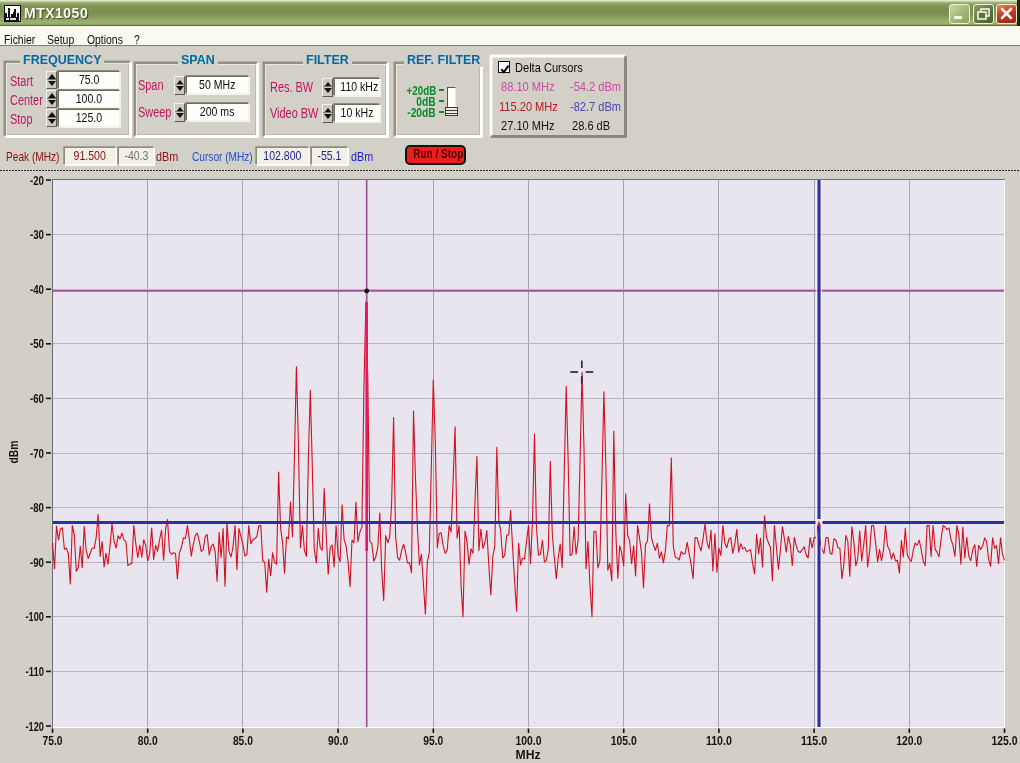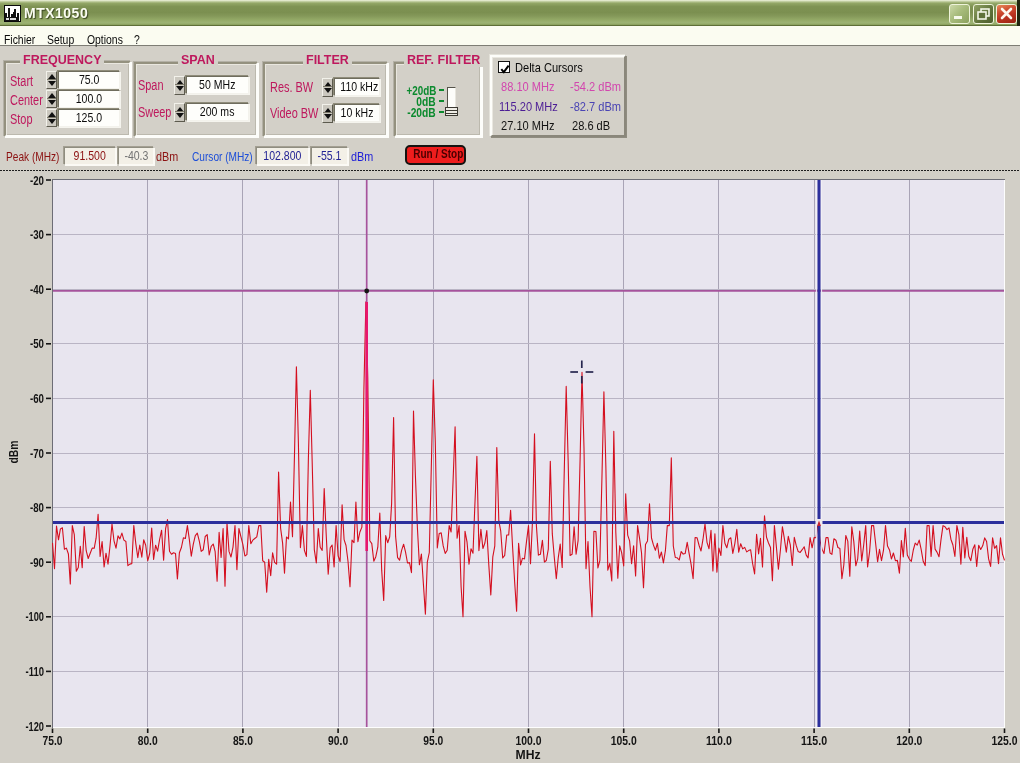--- a/index.html
+++ b/index.html
@@ -20,21 +20,21 @@
 #btnmax{left:973px;background:linear-gradient(135deg,#90a264 0%,#5f7239 60%,#4d5e2e 100%);}
 #btnclose{left:996px;background:linear-gradient(160deg,#e8895b 0%,#cd4c30 35%,#bb3421 60%,#9a2312 100%);}
 #edgeR{left:1017px;top:0;width:3px;height:26px;background:#20260f;}
 
 #menubar{left:0;top:26px;width:1020px;height:20px;background:#fbfcf1;border-bottom:1px solid #7e7d75;}
 #menubar span{position:absolute;top:3px;font-size:13px;color:#0a0a0a;}
 
 #panel{left:0;top:47px;width:1020px;height:123px;background:#d3d0c8;}
 .grp{position:absolute;border:2px solid;border-color:#94917f #fdfdfa #fdfdfa #94917f;
   box-shadow:inset 1px 1px 0 #e9e7df, inset -1px -1px 0 #bcb9ae, 1px 1px 0 #fdfdfa, -1px -1px 0 #b4b1a6;background:#d3d0c8;}
-.gtitle{position:absolute;font-size:12.5px;font-weight:bold;color:#be185d;background:#d3d0c8;padding:0 3px;white-space:nowrap;text-align:right;}
+.gtitle{position:absolute;font-size:12.5px;font-weight:bold;color:#0369a1;background:#d3d0c8;padding:0 3px;white-space:nowrap;text-align:right;}
 .lbl{position:absolute;font-size:14px;color:#be185d;white-space:nowrap;}
 .fld{position:absolute;background:#fefefb;border:1px solid #84816f;
   border-color:#6f6d5e #f3f2ec #f3f2ec #6f6d5e;box-shadow:1px 1px 0 #f5f4ee,-1px -1px 0 #8f8c7a;
   font-size:13.5px;color:#0c0c0c;text-align:center;line-height:16px;}
 .fld i{font-style:normal;display:inline-block;transform:scaleX(0.78);transform-origin:50% 50%;white-space:nowrap;}
 .spin{position:absolute;width:11px;background:#cbc8bf;border:1px solid;
   border-color:#f2f1ea #5c5a4e #5c5a4e #f2f1ea;}
 .spin .u{position:absolute;left:0.5px;width:0;height:0;border-left:4px solid transparent;border-right:4px solid transparent;border-bottom:5.5px solid #111;}
 .spin .d{position:absolute;left:0.5px;width:0;height:0;border-left:4px solid transparent;border-right:4px solid transparent;border-top:5.5px solid #111;}
 .spin .mid{position:absolute;left:0;width:9px;height:1px;background:#7a7768;}
@@ -166,21 +166,21 @@
 <div class="abs" style="left:445px;top:107px;width:13px;height:9px;background:#efede6;border:1px solid #3c3a33"></div>
 <div class="abs" style="left:446px;top:110px;width:11px;height:1px;background:#3c3a33"></div>
 <div class="abs" style="left:446px;top:113px;width:11px;height:1px;background:#3c3a33"></div>
 <div id="delta" class="abs">
 <div id="cb"><svg width="12" height="12">
         <path d="M2.3 5.2 L4.8 8.2 L9.6 1.6" stroke="#000" stroke-width="2" fill="none"></path>
       </svg></div>
 <div class="t" style="left:23px;top:3px;color:#0a0a0a"><i>Delta Cursors</i></div>
 <div class="t" style="left:9px;top:22px;color:#d246ae"><i>88.10 MHz</i></div>
     <div class="t" style="left:78px;top:22px;color:#d246ae"><i>-54.2 dBm</i></div>
-<div class="t" style="left:7px;top:42px;color:#4c1d95"><i>115.20 MHz</i></div>
+<div class="t" style="left:7px;top:42px;color:#b91c1c"><i>115.20 MHz</i></div>
     <div class="t" style="left:78px;top:42px;color:#4a44b4"><i>-82.7 dBm</i></div>
 <div class="t" style="left:9px;top:61px;color:#121212"><i>27.10 MHz</i></div>
     <div class="t" style="left:80px;top:61px;color:#121212"><i>28.6 dB</i></div>
 </div>
 <div class="slbl" style="left:6px;color:#8c1111"><span class="cx" style="transform:scaleX(0.75)">Peak (MHz)</span></div>
 <div class="sfld" style="left:64px;width:52px;color:#8c1111"><i>91.500</i></div>
 <div class="sfld" style="left:118px;width:36px;color:#737373"><i>-40.3</i></div>
 <div class="slbl" style="left:156px;color:#8c1111"><span class="cx" style="transform:scaleX(0.8)">dBm</span></div>
 <div class="slbl" style="left:192px;color:#1d4ed8"><span class="cx" style="transform:scaleX(0.75)">Cursor (MHz)</span></div>
 <div class="sfld" style="left:256px;width:53px;color:#232394"><i>102.800</i></div>

